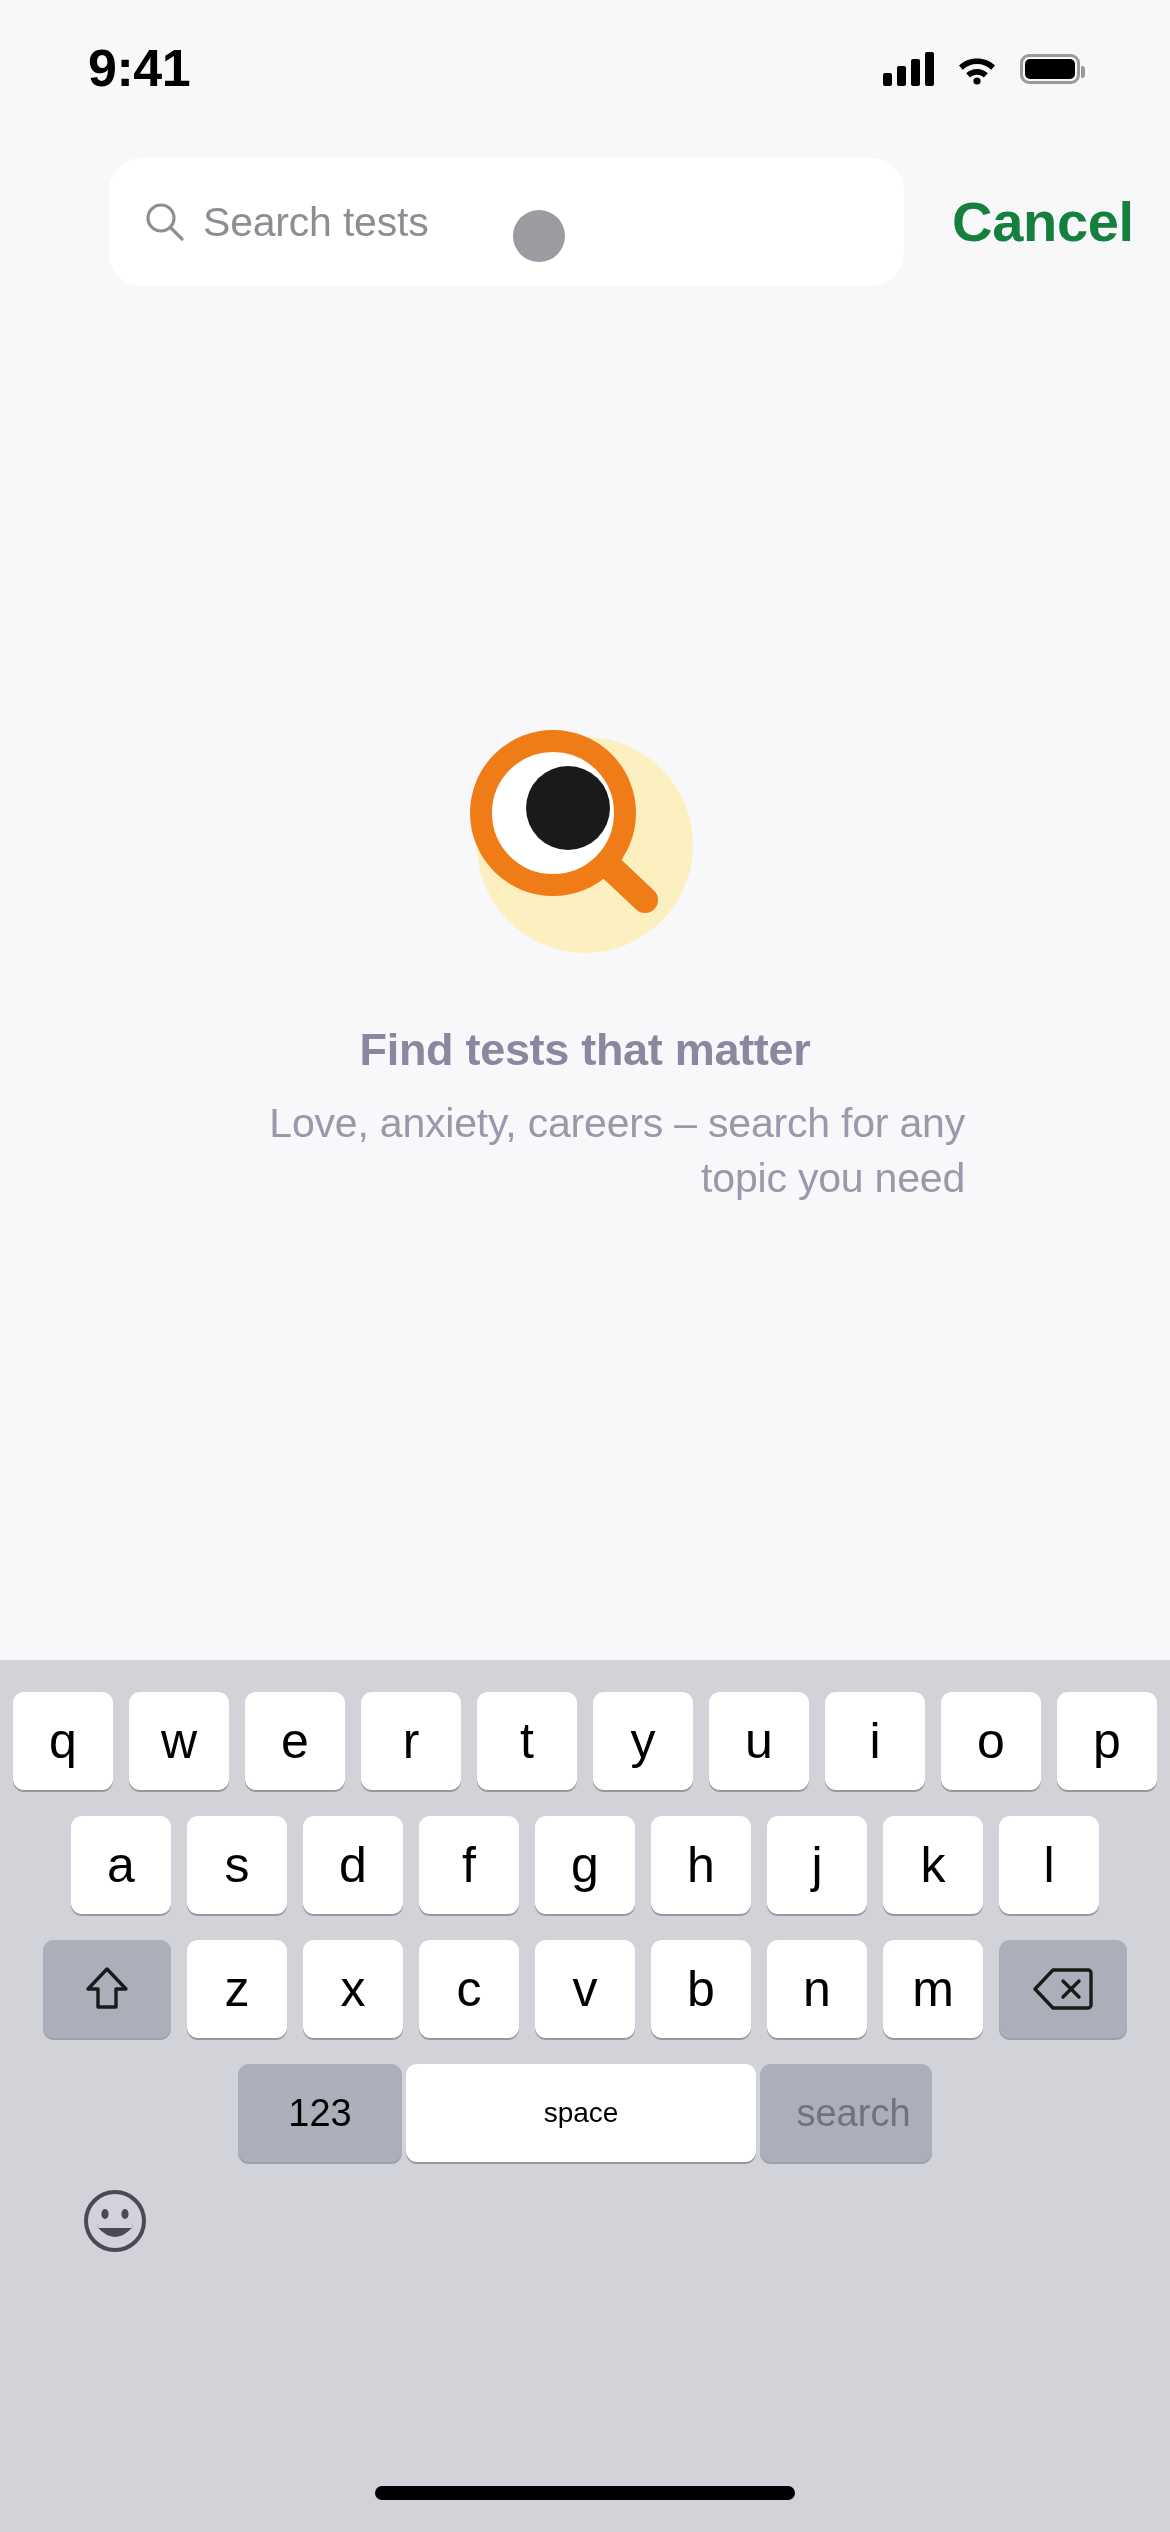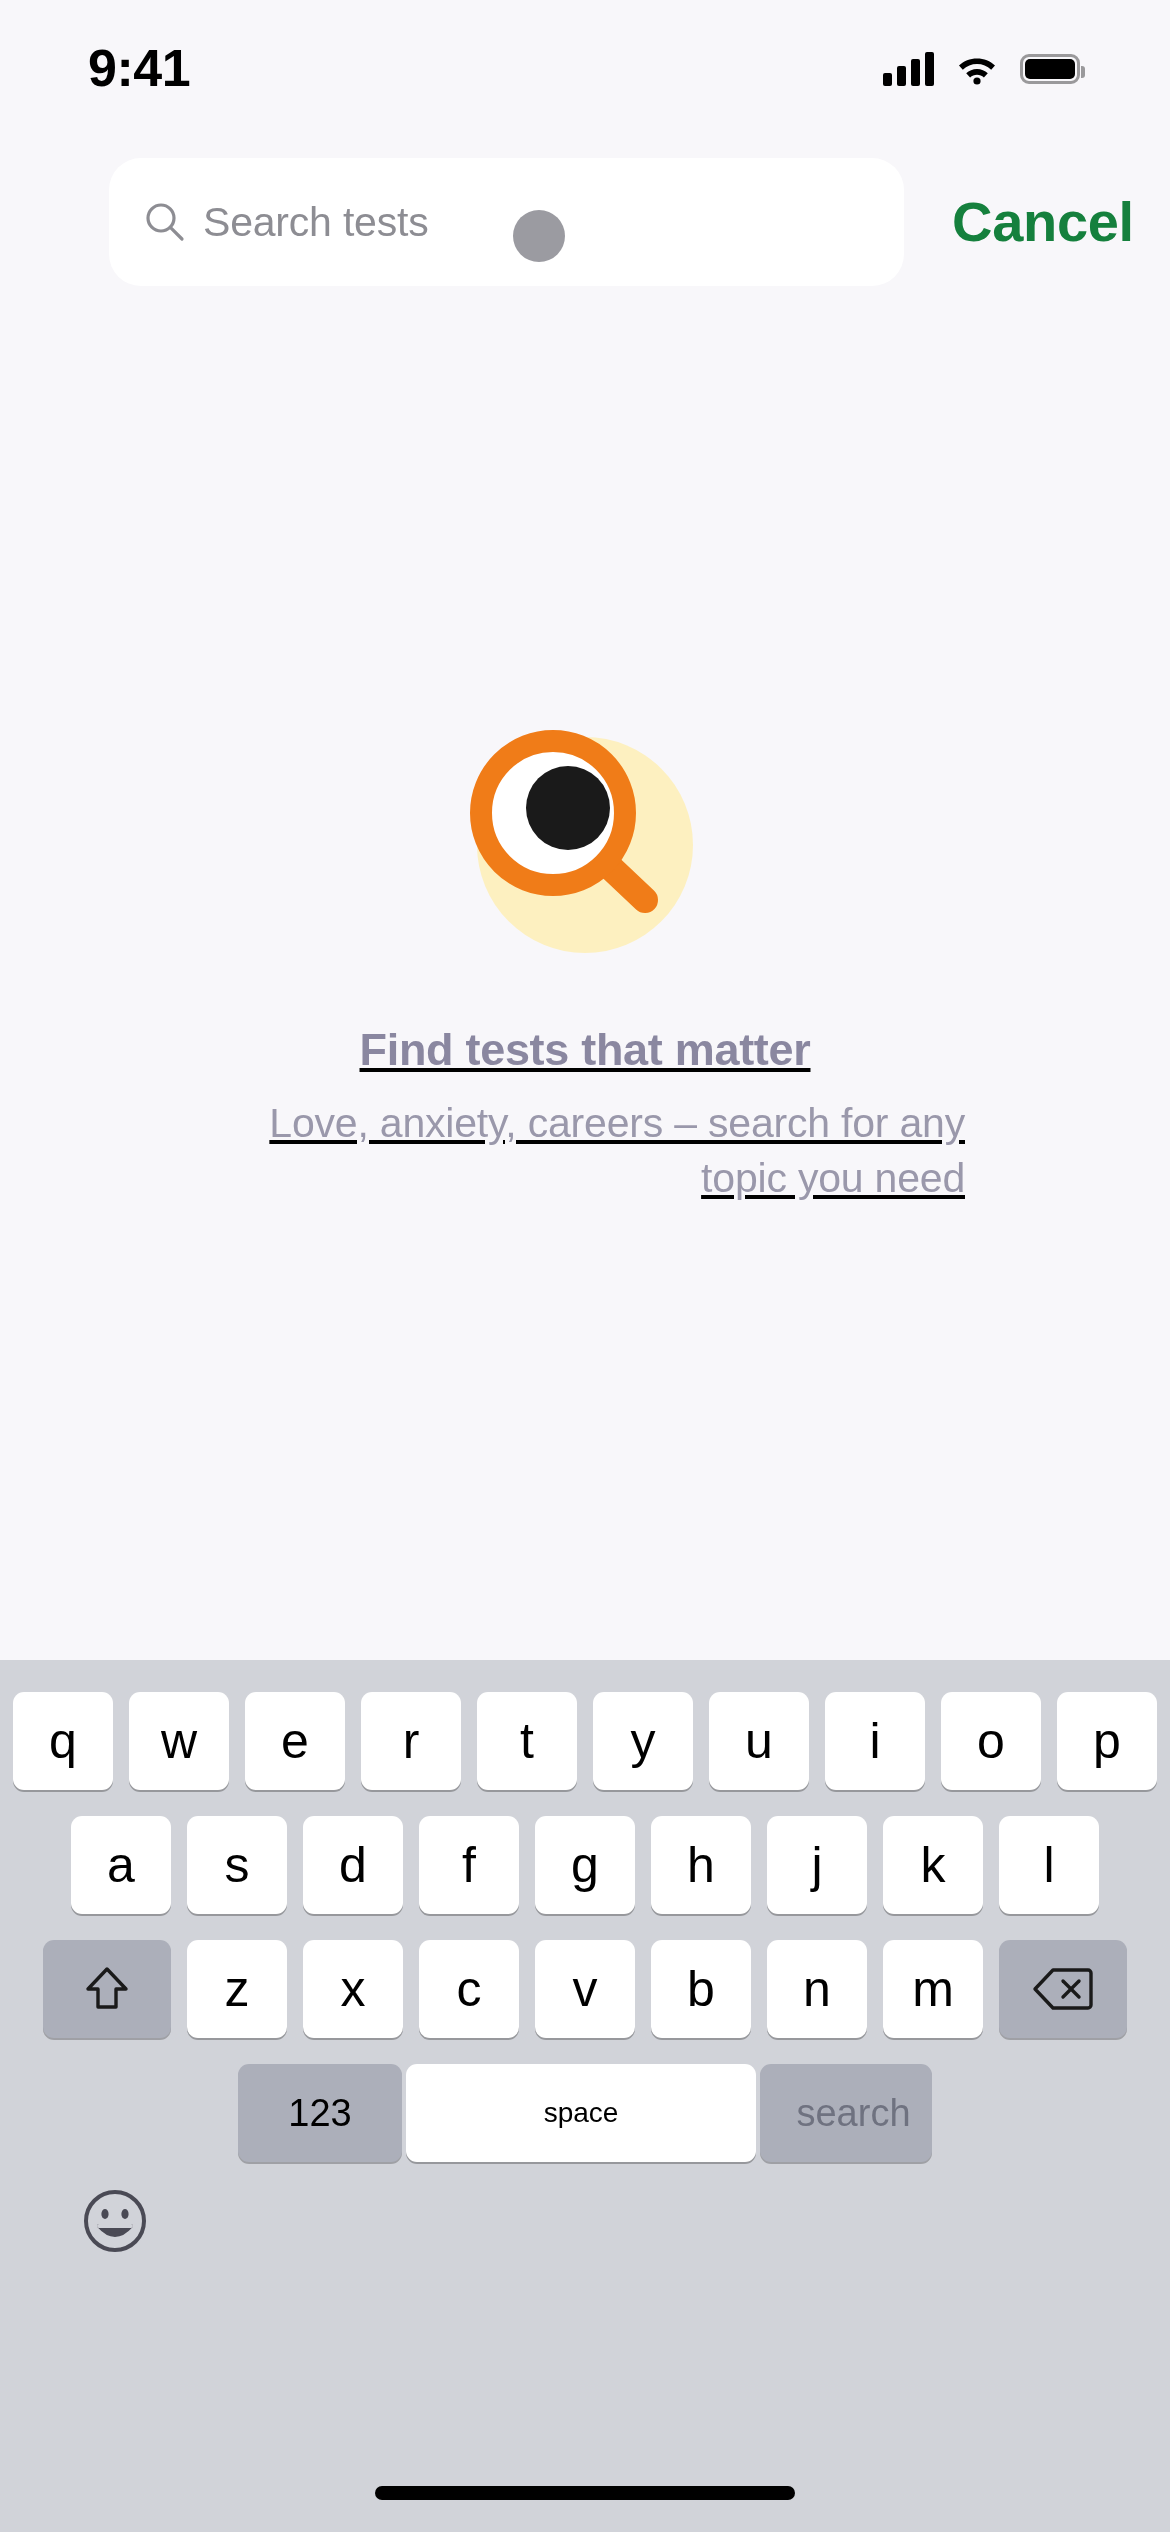--- a/index.html
+++ b/index.html
@@ -78,21 +78,21 @@
     letter-spacing:-0.3px;
     line-height:128px;
     background:none; border:none;
     font-family:"Liberation Sans", sans-serif;
     cursor:pointer;
   }
 
   
   .empty-state {
     position:absolute; top:700px; left:0; width:1170px;
-    display:flex; flex-direction:column; align-items:center;text-decoration:underline;
+    display:flex; flex-direction:column; align-items:center;
   }
   .illustration { width:290px; height:290px; }
   .empty-title {
     margin-top:34px;
     font-size:45px; font-weight:700; color:#8a87a0;
     letter-spacing:-0.3px;
   }
   .empty-sub {
     margin-top:20px;
     font-size:41px; color:#9a98ab;

